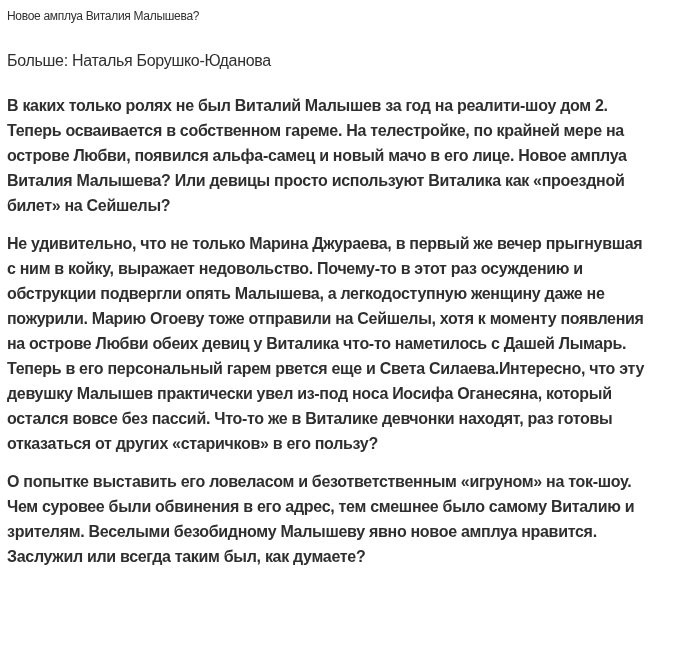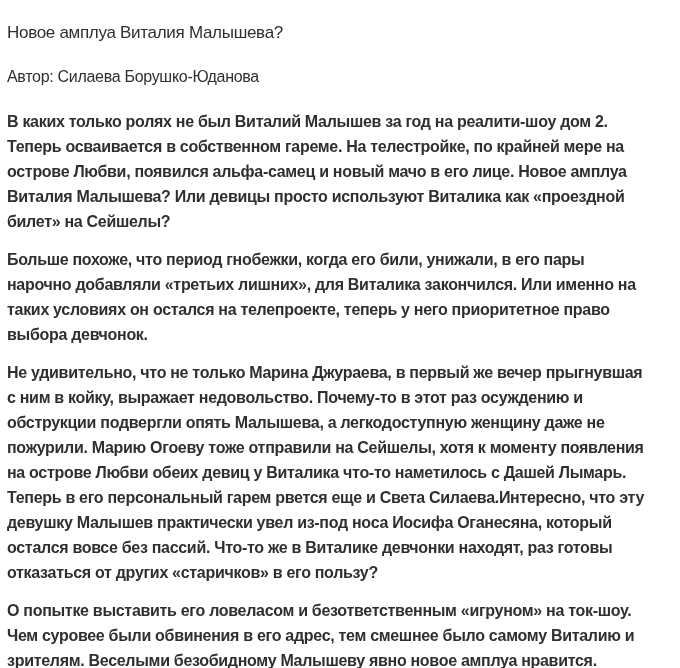--- a/index.html
+++ b/index.html
@@ -13,54 +13,50 @@
     box-sizing: border-box;
     padding: 4px 12px 6px 7px;
     font-family: "Liberation Sans", "DejaVu Sans", sans-serif;
     font-size: 16px;
     line-height: 25px;
     letter-spacing: -0.3px;
     color: #2f2f2f;
     overflow: hidden;
   }
   .article-title {
-    margin: 16px 0 19px 0;
-    font-size: 17px;
+    margin: 0 0 19px 0;
+    font-size: 12px;
     font-weight: 400;
     line-height: 25px;
     white-space: pre-line;
   }
   .article-byline {
     margin: 0 0 20px 0;
     white-space: pre-line;
   }
   .para {
     margin: 0 0 13px 0;
     white-space: pre-line;
     font-weight: bold;
   }
 </style>
 </head>
 <body>
 
 <main>
   <h1 class="article-title">Новое амплуа Виталия Малышева?</h1>
 
-  <p class="article-byline">Автор: Силаева Борушко-Юданова</p>
+  <p class="article-byline">Больше: Наталья Борушко-Юданова</p>
 
   <p class="para">В каких только ролях не был Виталий Малышев за год на реалити-шоу дом 2.
 Теперь осваивается в собственном гареме. На телестройке, по крайней мере на
 острове Любви, появился альфа-самец и новый мачо в его лице. Новое амплуа
 Виталия Малышева? Или девицы просто используют Виталика как «проездной
 билет» на Сейшелы?</p>
 
-  <p class="para">Больше похоже, что период гнобежки, когда его били, унижали, в его пары
-нарочно добавляли «третьих лишних», для Виталика  закончился. Или именно на
-таких условиях он остался на телепроекте, теперь у него приоритетное право
-выбора девчонок.</p>
 
   <p class="para">Не удивительно, что не только Марина Джураева, в первый же вечер прыгнувшая
 с ним в койку, выражает недовольство. Почему-то в этот раз осуждению и
 обструкции подвергли опять Малышева, а легкодоступную женщину даже не
 пожурили. Марию Огоеву тоже отправили на Сейшелы, хотя к моменту появления
 на острове Любви обеих девиц у Виталика что-то наметилось с Дашей Лымарь.
 Теперь в его персональный гарем рвется еще и Света Силаева.Интересно, что эту
 девушку Малышев практически увел из-под носа Иосифа Оганесяна, который
 остался вовсе без пассий. Что-то же в Виталике девчонки находят, раз готовы
 отказаться от других «старичков» в его пользу?</p>

